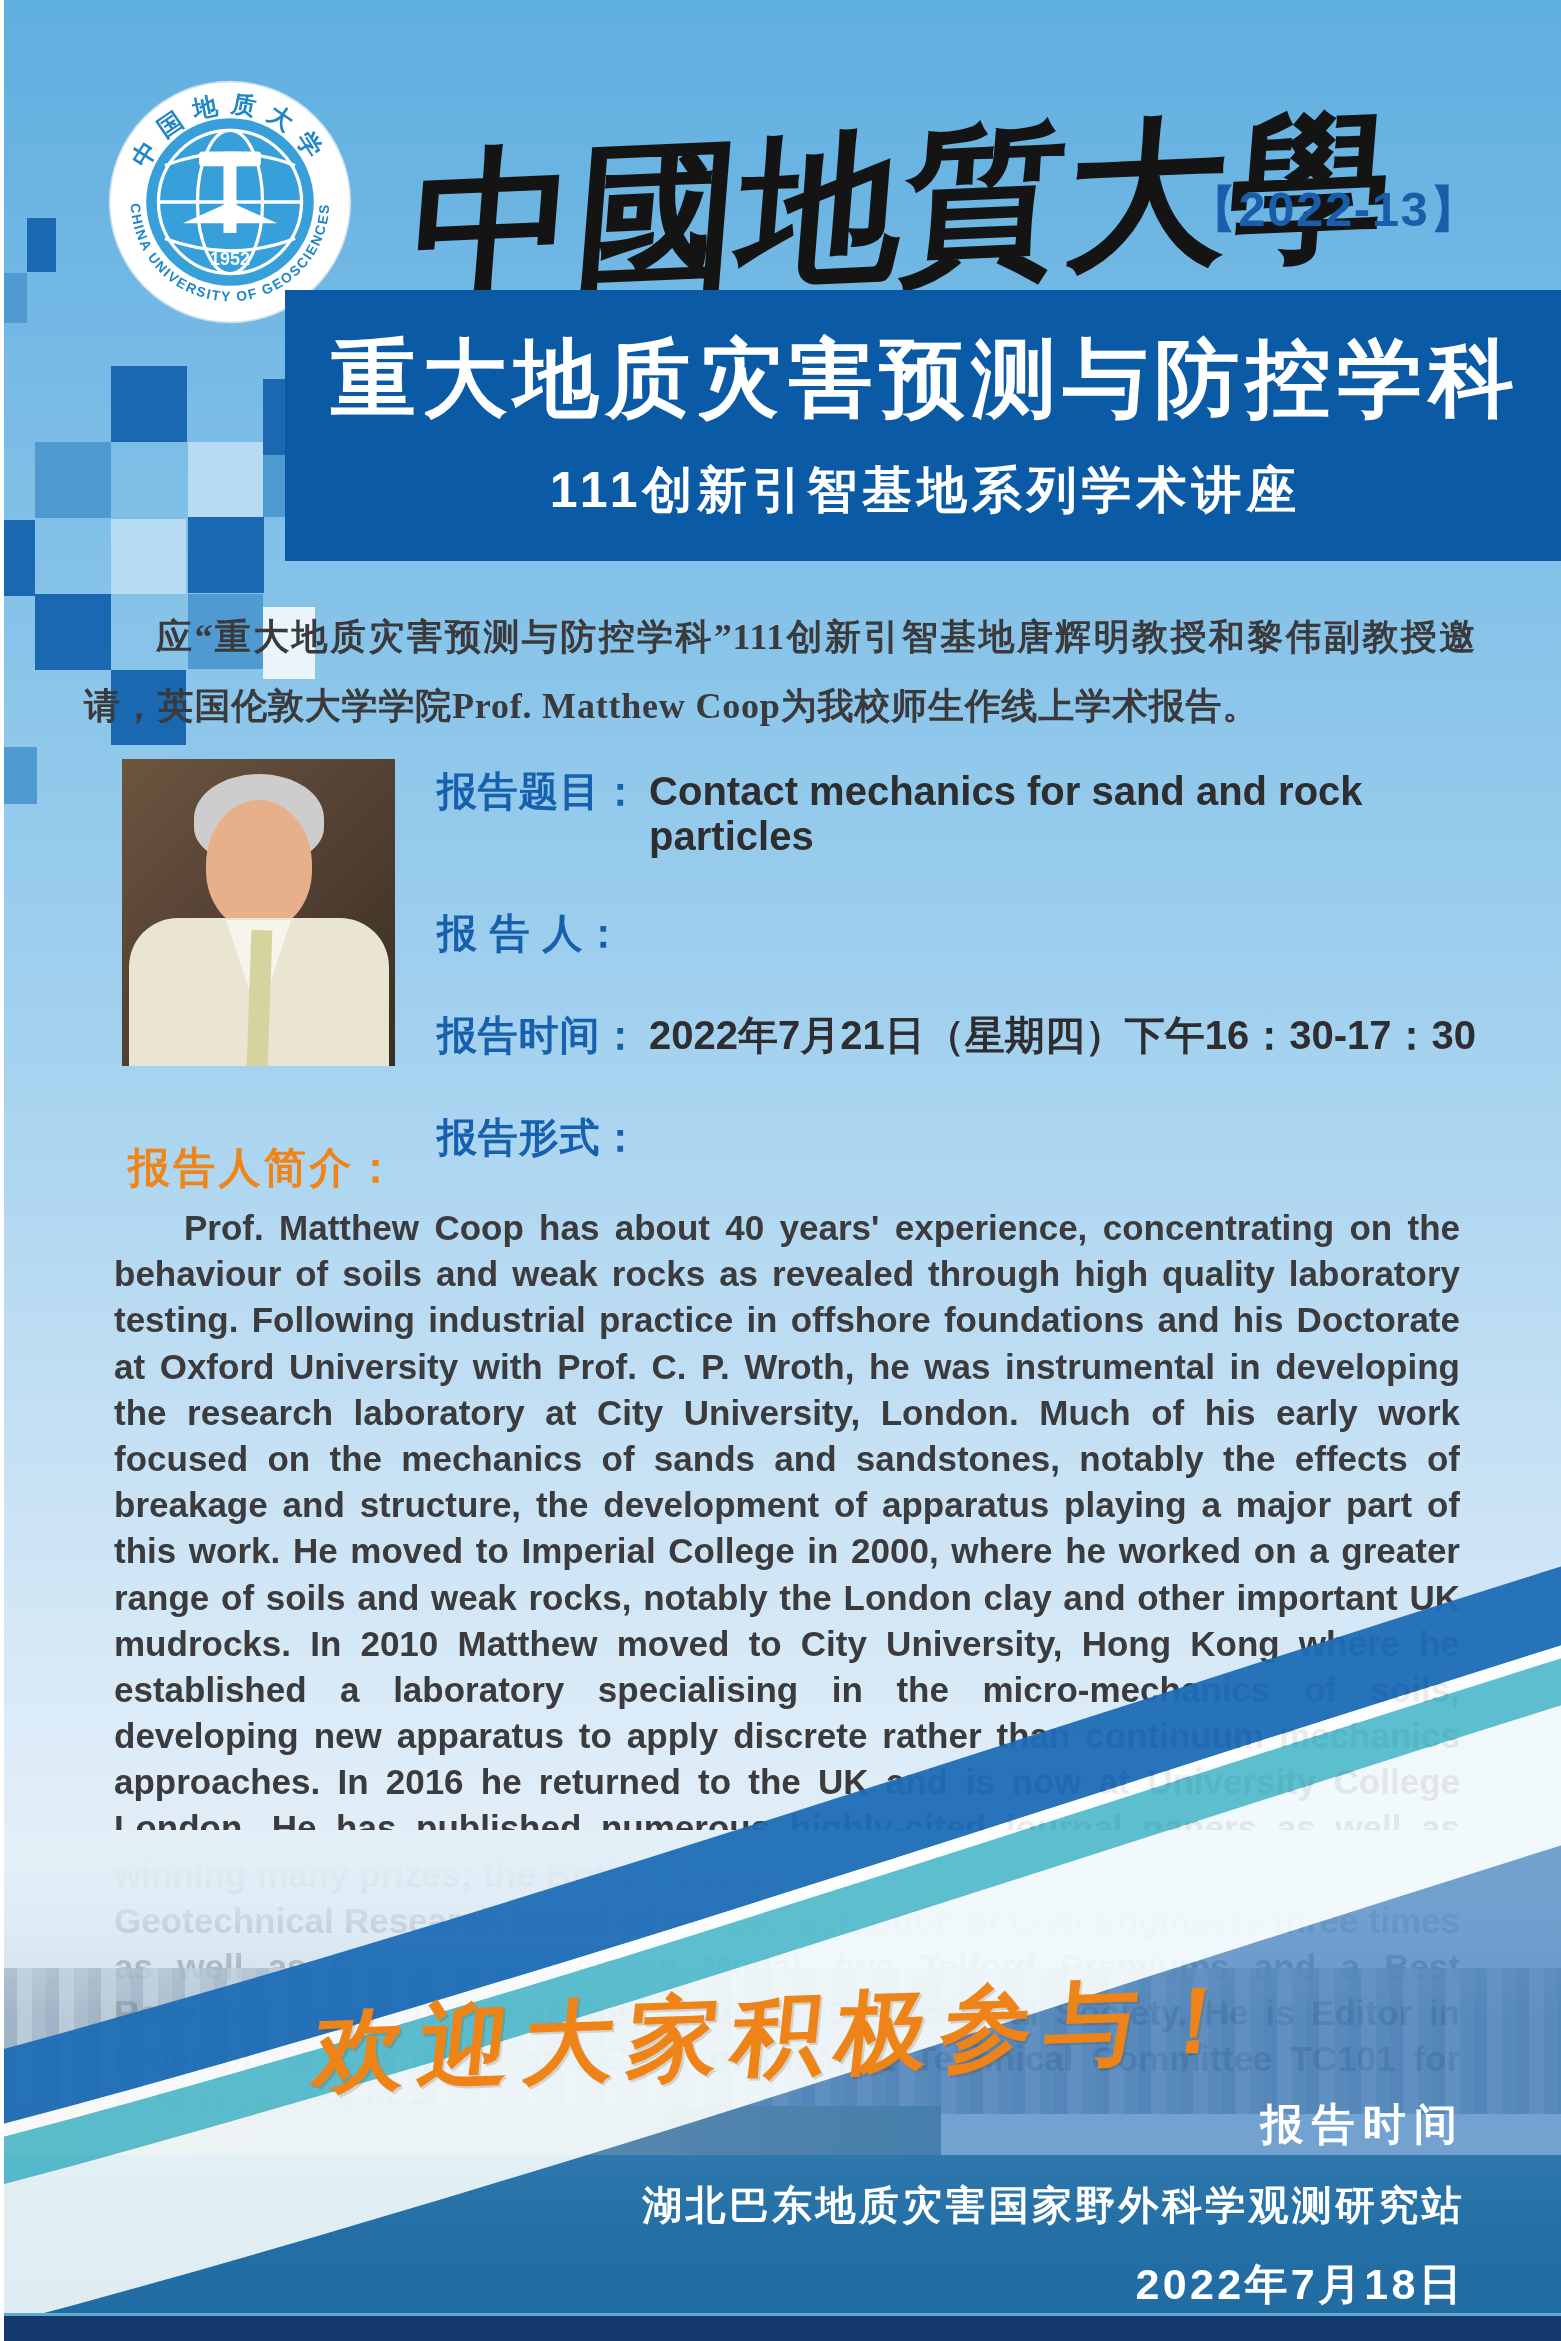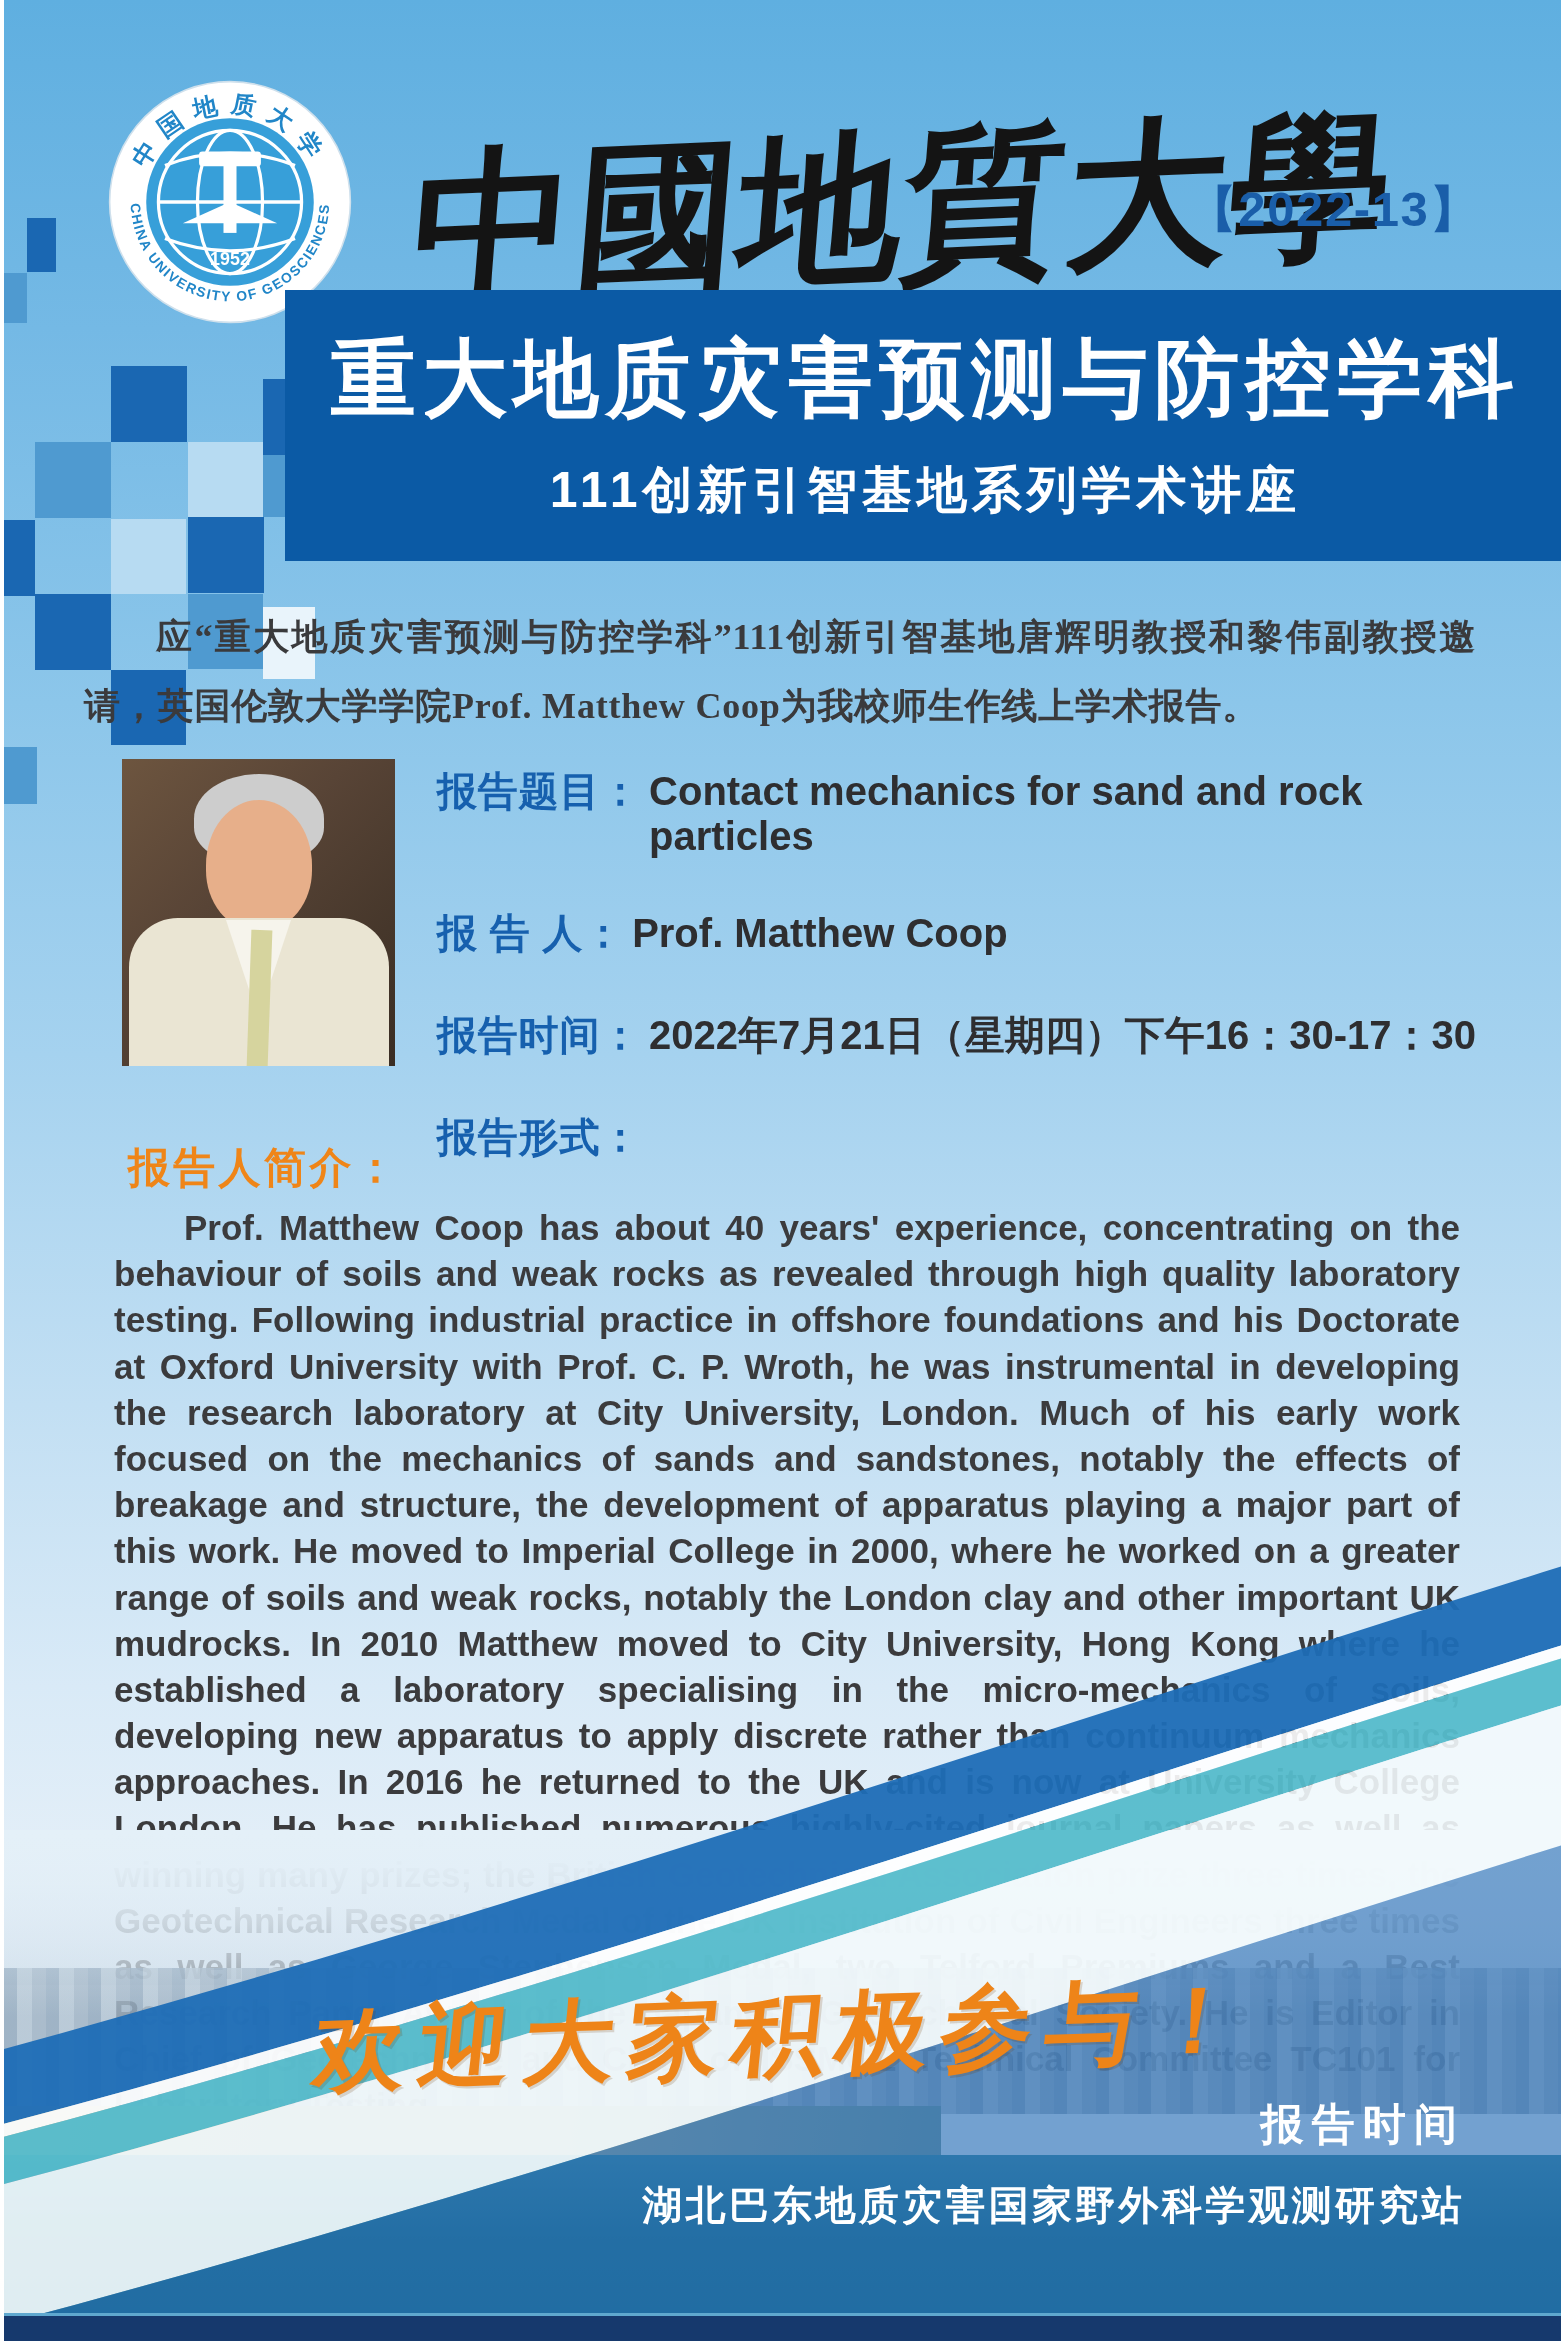--- a/index.html
+++ b/index.html
@@ -159,21 +159,20 @@
     <div class="tie"></div>
   </div>
 
   <div class="detail-rows">
     <div class="detail-row">
       <span class="detail-label">报告题目：</span>
       <span class="detail-value">Contact mechanics for sand and rock particles</span>
     </div>
     <div class="detail-row">
       <span class="detail-label">报 告 人：</span>
-      <span class="detail-value">Prof. Matthew Coop</span>
     </div>
     <div class="detail-row">
       <span class="detail-label">报告时间：</span>
       <span class="detail-value">2022年7月21日（星期四）下午16：30-17：30</span>
     </div>
     <div class="detail-row">
       <span class="detail-label">报告形式：</span>
     </div>
   </div>
 
@@ -193,17 +192,18 @@
     <path d="M0,2612 C640,2442 1280,2222 1920,2022 L1920,2038 C1280,2238 640,2458 0,2628 Z" fill="#ffffff" opacity="0.9"></path>
     <path d="M0,2628 C640,2458 1280,2238 1920,2038 L1920,2096 C1280,2296 640,2516 0,2686 Z" fill="#55bccb" opacity="0.95"></path>
     <path d="M0,2686 C640,2516 1280,2296 1920,2096 L1920,2268 C1280,2468 640,2688 0,2858 Z" fill="#f3fafc" opacity="0.9"></path>
     <path d="M0,2858 C640,2688 1280,2468 1920,2268 L1920,2880 L0,2880 Z" fill="#1560ae" opacity="0.55"></path>
   </svg>
 
   <div class="slogan">欢迎大家积极参与！</div>
   <div class="footer">
     <div class="f1">报告时间</div>
     <div class="f2">湖北巴东地质灾害国家野外科学观测研究站</div>
+    <div class="f3">2022年7月18日</div>
   </div>
 
   <div class="bottom-bar"></div>
 </div>
 
 
 </body></html>

